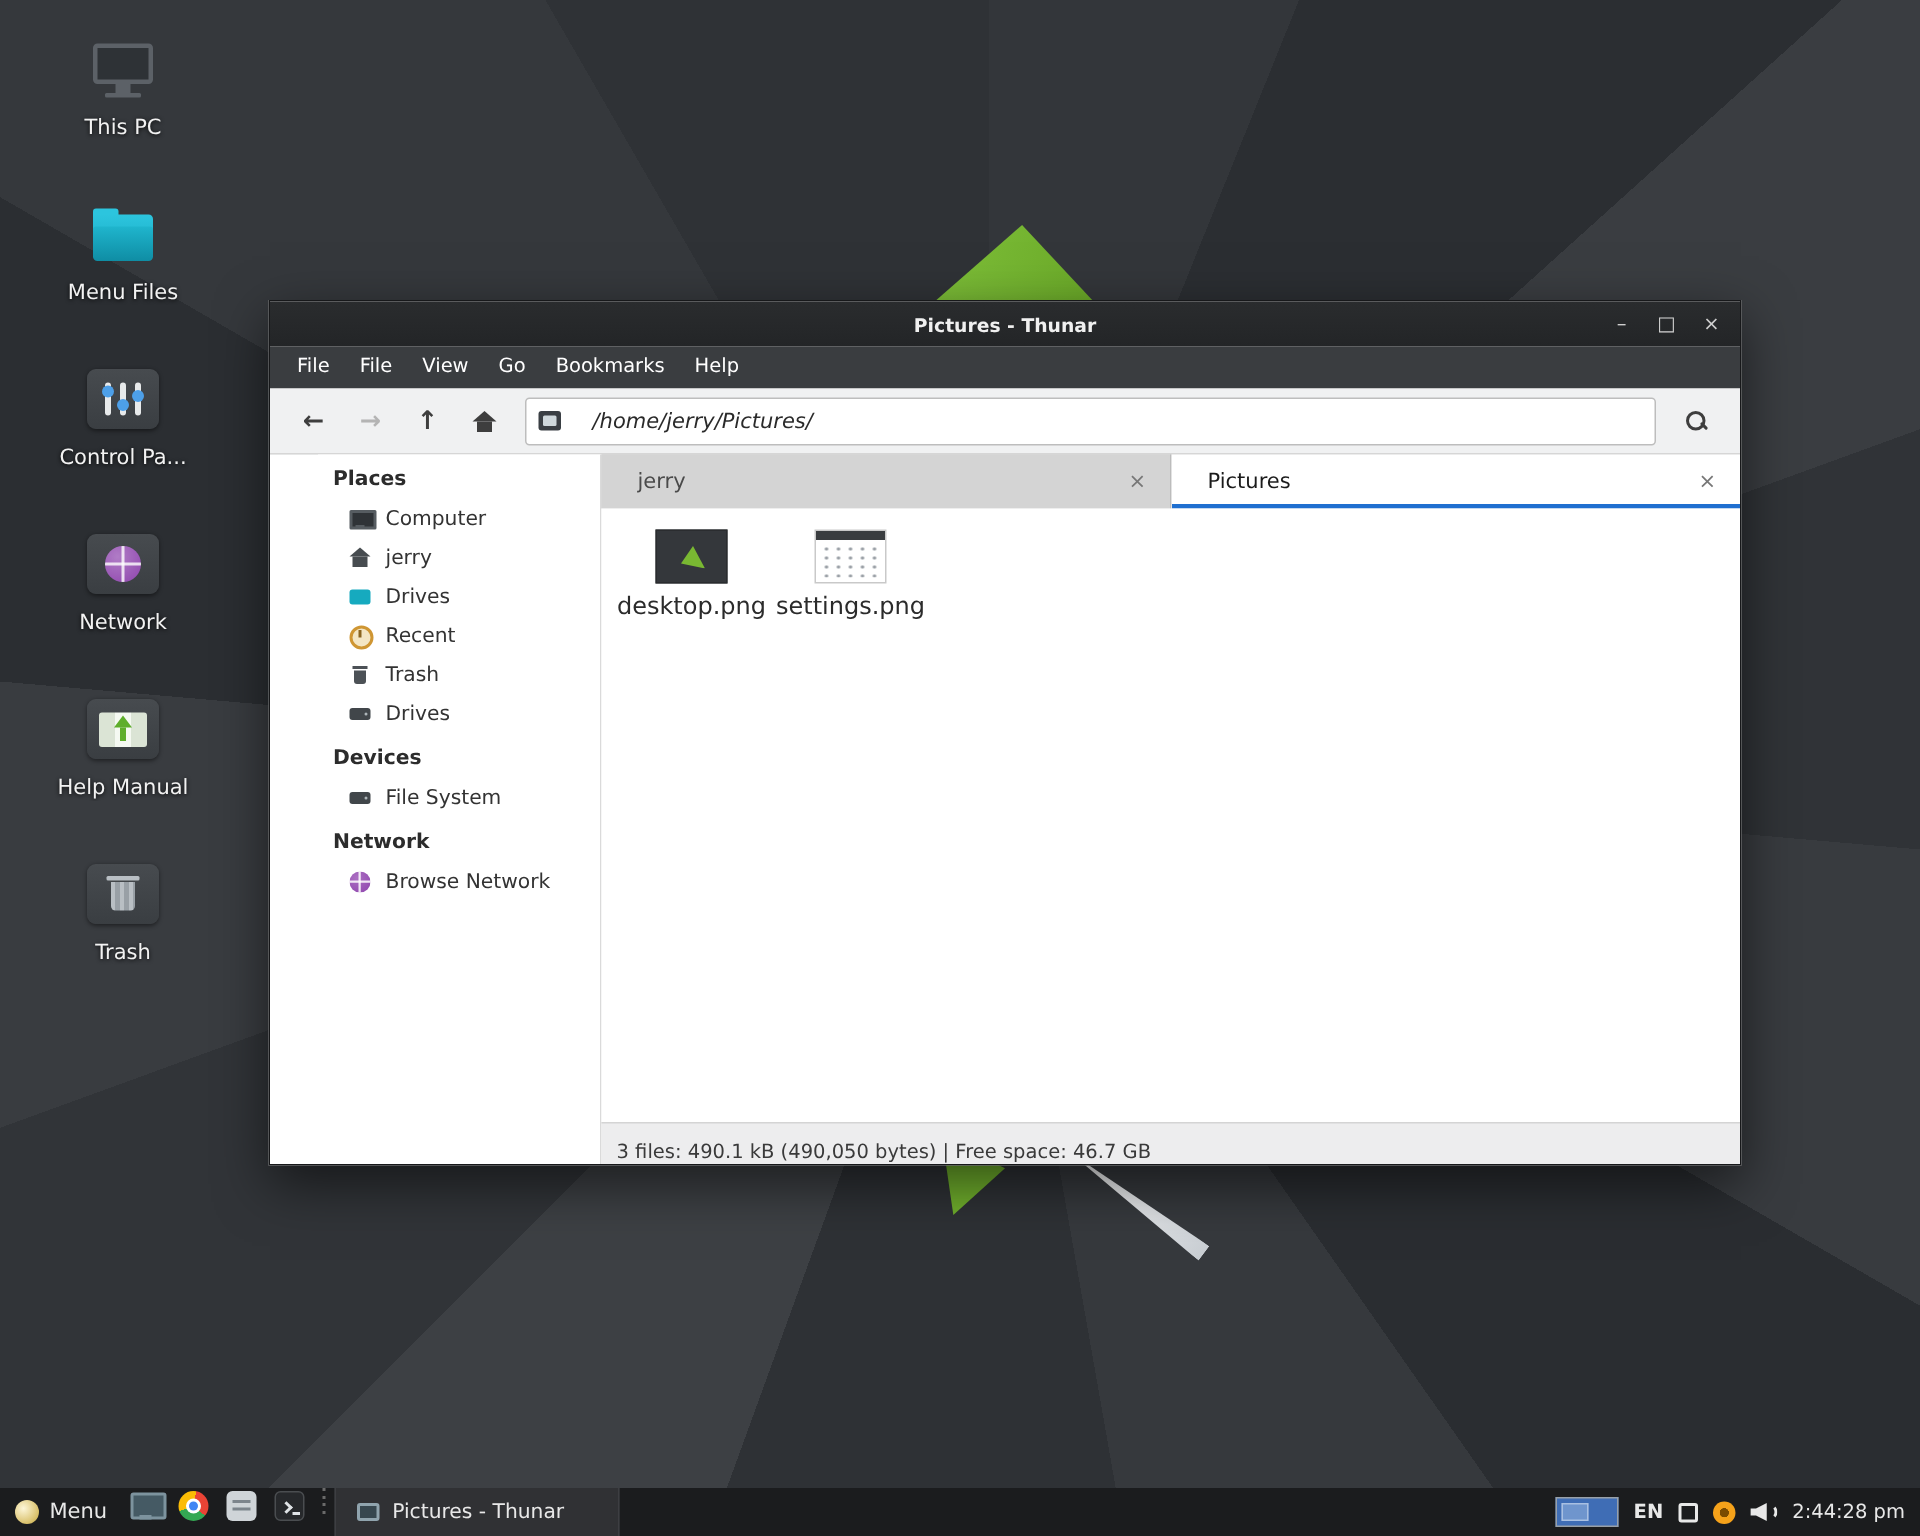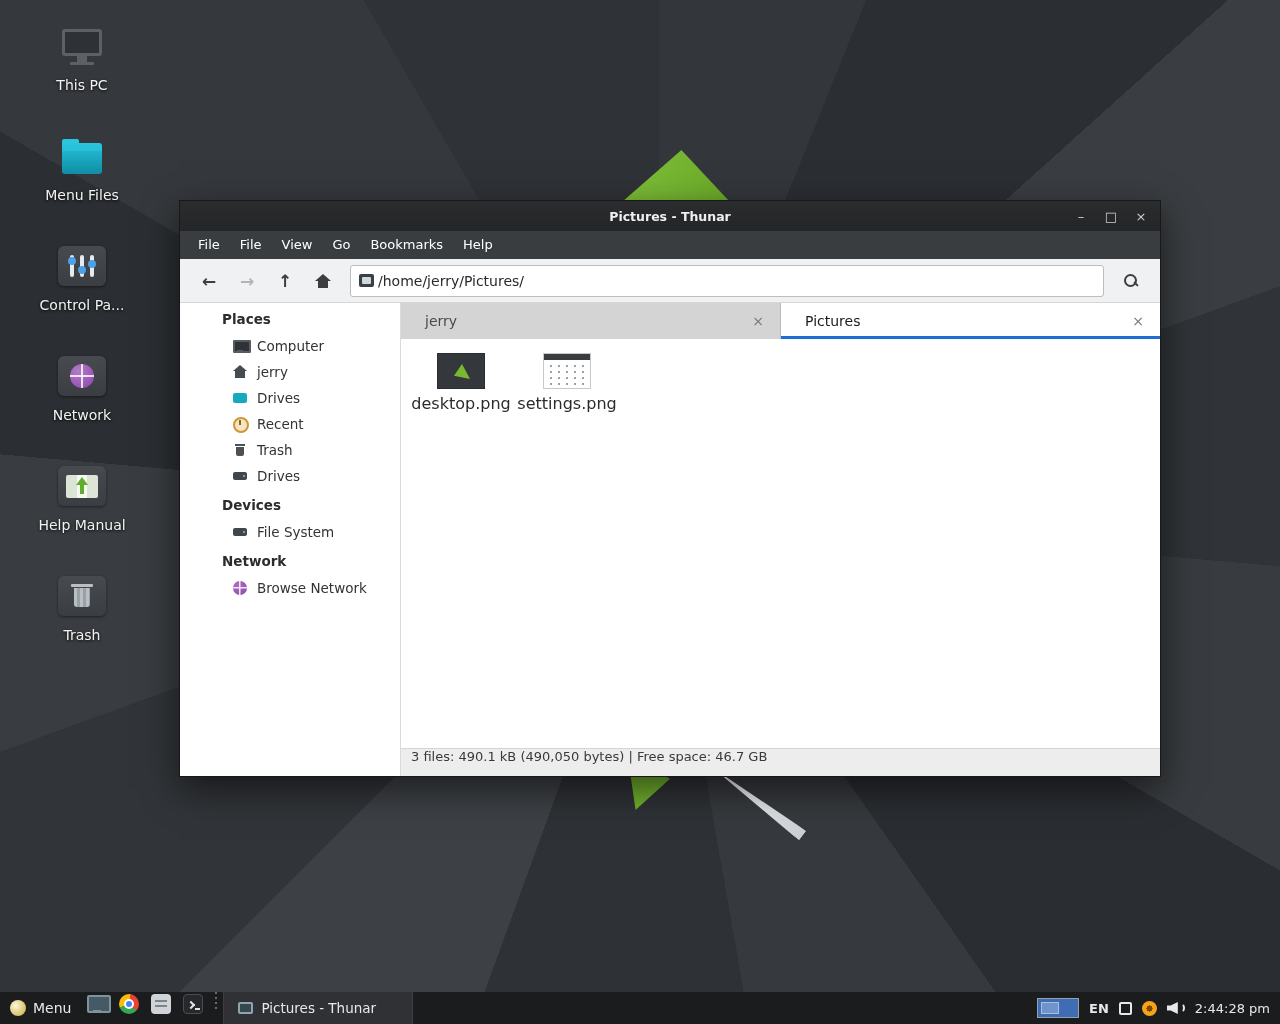--- a/index.html
+++ b/index.html
@@ -82,21 +82,21 @@
   .toolbar { height:44px; background:#f0f1f2; border-bottom:1px solid #d6d6d6; display:flex;
     align-items:center; padding:0 10px; flex:0 0 44px; }
   .tool-btn { width:38px; height:32px; display:flex; align-items:center; justify-content:center;
     font-size:17px; font-weight:bold; color:#3e3e3e; border-radius:3px; cursor:default; }
   .tool-btn.disabled { color:#b4b4b4; }
   .home-glyph { position:relative; width:14px; height:14px; }
   .home-glyph::before { content:""; position:absolute; left:-1px; top:0; border-left:8px solid transparent;
     border-right:8px solid transparent; border-bottom:7px solid #3e3e3e; }
   .home-glyph::after { content:""; position:absolute; left:2px; top:7px; width:10px; height:7px; background:#3e3e3e; }
   .pathbar { flex:1; height:32px; margin:0 8px; background:#fff; border:1px solid #bdbdbd; border-radius:3px;
-    display:flex; align-items:center; padding:0 8px; gap:4px; }
+    display:flex; align-items:center; padding:0 8px; gap:21px;font-style:italic; }
   .path-icon { width:15px; height:13px; background:#3a3f44; border-radius:2px; position:relative; flex:0 0 15px; }
   .path-icon::after { content:""; position:absolute; left:3px; top:3px; width:9px; height:7px; background:#cfd8dc; border-radius:1px; }
   .path-text { font-size:14px; color:#2a2a2a; }
   .mag { position:relative; width:16px; height:16px; }
   .mag::before { content:""; position:absolute; left:1px; top:1px; width:9px; height:9px;
     border:2px solid #3e3e3e; border-radius:50%; }
   .mag::after { content:""; position:absolute; left:10px; top:10px; width:6px; height:2px;
     background:#3e3e3e; transform:rotate(45deg); border-radius:1px; }
 
   .win-body { flex:1; display:flex; min-height:0; }
@@ -143,21 +143,21 @@
   .thumb-menu { background:linear-gradient(90deg,#8f9498 0 30%, #f6f6f6 30% 72%, #d6d9db 72%); }
   .thumb-menu .menu-lines { position:absolute; left:31%; top:6px; width:38%; height:24px;
     background:repeating-linear-gradient(#bdbdbd 0 1.5px, transparent 1.5px 6px); }
   .thumb-settings { background:#fff; }
   .thumb-settings .ts-bar { position:absolute; left:0; top:0; width:100%; height:6px; background:#3a3d40; }
   .thumb-settings .ts-grid { position:absolute; left:3px; right:3px; top:9px; bottom:3px;
     background-image:radial-gradient(#9aa0a6 1.2px, transparent 1.4px); background-size:8px 6px; }
   .file-label { font-size:16px; color:#2b2b2b; line-height:17px; }
 
   .statusbar { height:28px; flex:0 0 28px; background:#ededee; border-top:1px solid #d4d4d4;
-    display:flex; align-items:flex-start; padding:0 10px; font-size:13px; color:#3a3a3a; }
+    display:flex; align-items:flex-end; padding:0 10px; font-size:13px; color:#3a3a3a; }
 
   
   .taskbar { position:absolute; left:0; bottom:0; width:1280px; height:32px; background:#1b1c1e;
     display:flex; align-items:center; color:#e8e8e8; }
   .tb-left { display:flex; height:100%; }
   .menu-button { display:flex; align-items:center; gap:7px; padding:0 10px; height:100%; font-size:14px; cursor:default; }
   .menu-logo { width:16px; height:16px; border-radius:50%;
     background:radial-gradient(circle at 35% 35%, #fdf6d8, #d9c06a 70%, #a8923f); }
   .tbi { width:24px; height:24px; margin:0 4px; position:relative; cursor:default; }
   .tbi-monitor::before { content:""; position:absolute; left:2px; top:3px; width:20px; height:14px;

